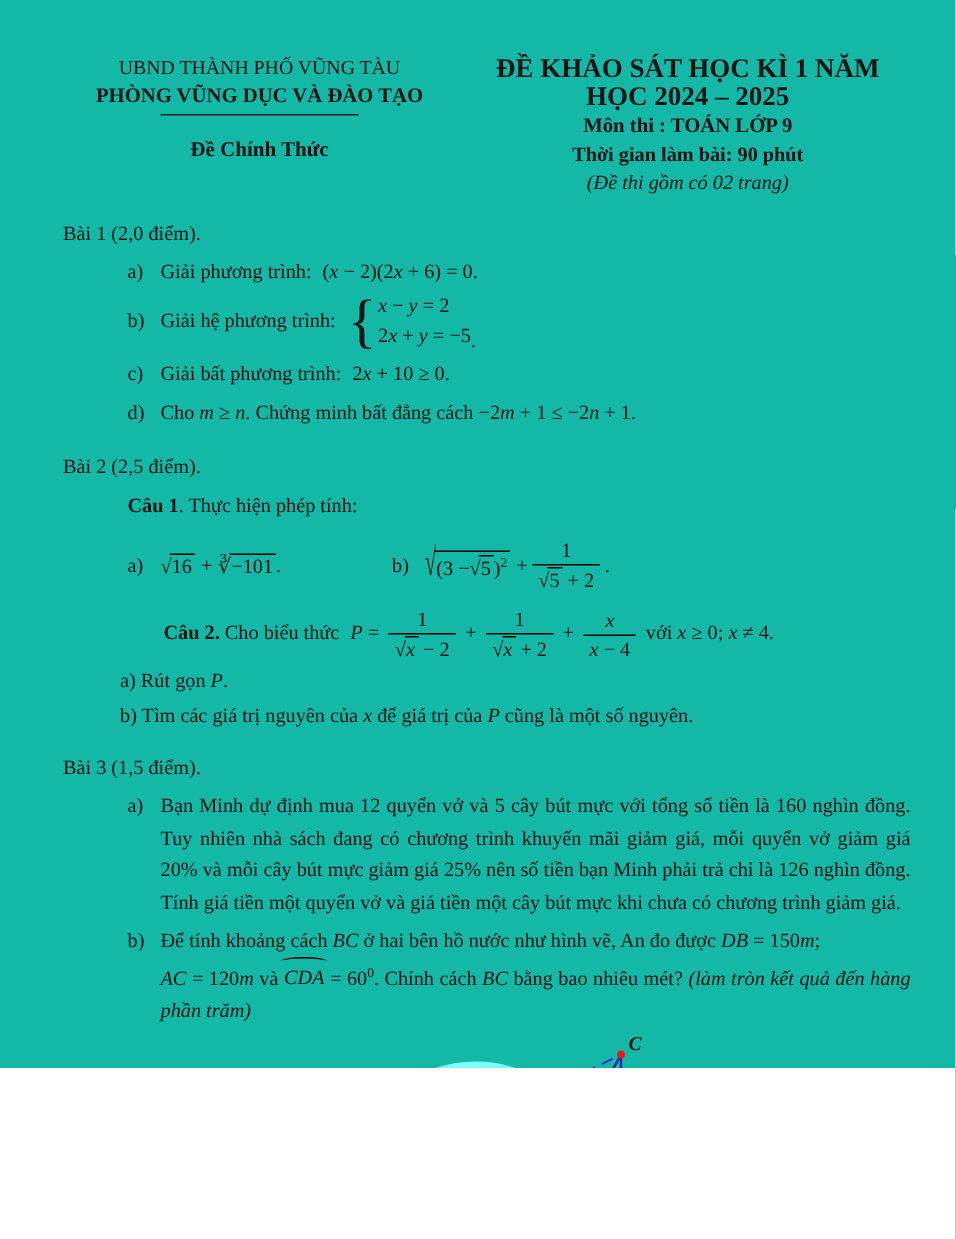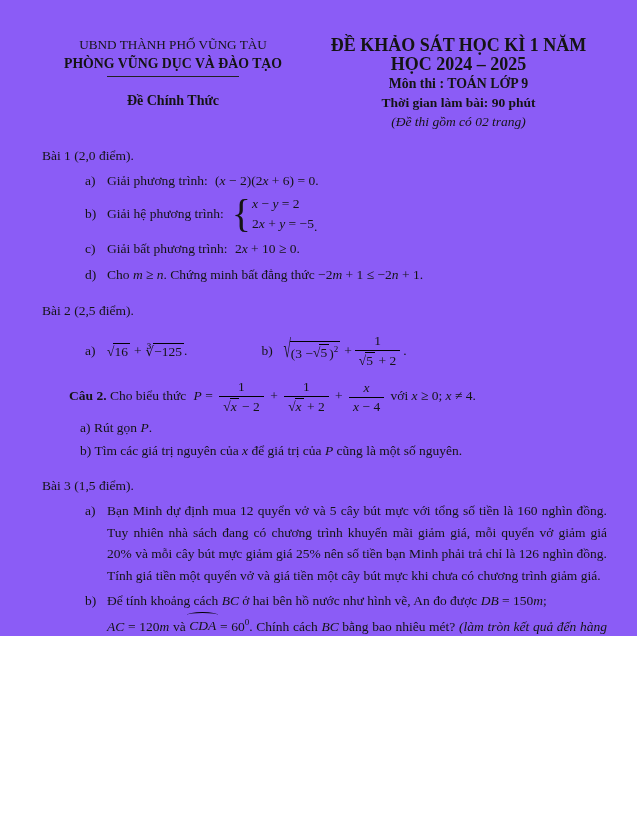--- a/index.html
+++ b/index.html
@@ -1,17 +1,17 @@
 <!DOCTYPE html>
 <html><head>
 <meta charset="utf-8">
 <style>
   html,body{margin:0;padding:0;background:#fff;}
   .page{
-    width:637px;height:636px;box-sizing:border-box;background:#8b5cf6;
+    width:637px;height:712px;box-sizing:border-box;background:#14b8a6;
     font-family:"Liberation Serif","DejaVu Serif",serif;
     font-size:13.5px;color:#141414;
     padding:36px 30px 0 42px;overflow:hidden;position:relative;
   }
   .bold{font-weight:bold}
   .italic{font-style:italic}
 
   
   .header{display:flex;}
   .h-left{width:262px;text-align:center;}
@@ -52,21 +52,21 @@
   .sqrt .rad{display:inline-block;border-top:1.2px solid #000;line-height:13.5px;
              padding:1px 2px 0 1px;margin-left:-1px;}
   sup{font-size:9px;}
 
   .formula-row{display:flex;align-items:center;margin-left:43px;margin-top:10px;min-height:40px;}
   .fgroup{display:flex;align-items:center;}
   .fgroup .lbl{width:22px;}
   .fgroup-b{margin-left:74px;}
 
   .cau-line{margin-left:43px;margin-top:5px;line-height:21px;}
-  .cau2-line{margin-left:27px;margin-top:8px;}
+  .cau2-line{margin-left:67px;margin-top:8px;}
   .sub-line{margin-left:38px;margin-top:3px;line-height:20px;font-family:Liberation Serif, serif;}
 
   
   .widehat{position:relative;display:inline-block;font-style:italic;}
   .widehat::before{content:"";position:absolute;left:-2px;right:-2px;top:-3px;height:5px;
                    border-top:1.4px solid #000;border-radius:50% 50% 0 0;}
 
   
   .para{margin-left:65px;margin-top:4px;text-align:justify;position:relative;line-height:21.5px;}
   .para .plbl{position:absolute;left:-22px;}
@@ -116,33 +116,36 @@
   </div>
 
   <div class="item">
     <span class="lbl">c)</span><span>Giải bất phương trình:</span>
     <span class="mathx gap-l">2<i>x</i> + 10 ≥ 0.</span>
   </div>
 
   <div class="item">
     <span class="lbl">d)</span><span>Cho</span>
     <span class="mathx"><i>m</i> ≥ <i>n</i>.</span>
-    <span>Chứng minh bất đẳng thức</span>
+    <span>Chứng minh bất đẳng cách</span>
     <span class="mathx">−2<i>m</i> + 1 ≤ −2<i>n</i> + 1.</span>
   </div>
 
   <div class="sec-title">Bài 2 (2,5 điểm).</div>
 
+  <div class="cau-line">
+    <span class="bold">Câu 1</span><span>. Thực hiện phép tính:</span>
+  </div>
 
   <div class="formula-row">
     <div class="fgroup">
       <span class="lbl">a)</span>
       <span class="sqrt"><span class="sym">√</span><span class="rad">16</span></span>
       <span class="gap-l">+</span>
-      <span class="sqrt gap-l"><span class="sym">∛</span><span class="rad mathx">−125</span></span>
+      <span class="sqrt gap-l"><span class="sym">∛</span><span class="rad mathx">−101</span></span>
         <span>.</span>
     </div>
     <div class="fgroup fgroup-b">
       <span class="lbl">b)</span>
       <span class="sqrt"><span class="sym sym-tall">√</span><span class="rad"><span class="mathx">(3 −</span><span class="sqrt"><span class="sym">√</span><span class="rad">5</span></span><span>)</span><sup>2</sup></span></span>
       <span class="gap-l">+</span>
       <span class="frac">
         <span class="num">1</span>
         <span class="den"><span class="sqrt"><span class="sym">√</span><span class="rad">5</span></span> <span>+ 2</span></span>
       </span>

